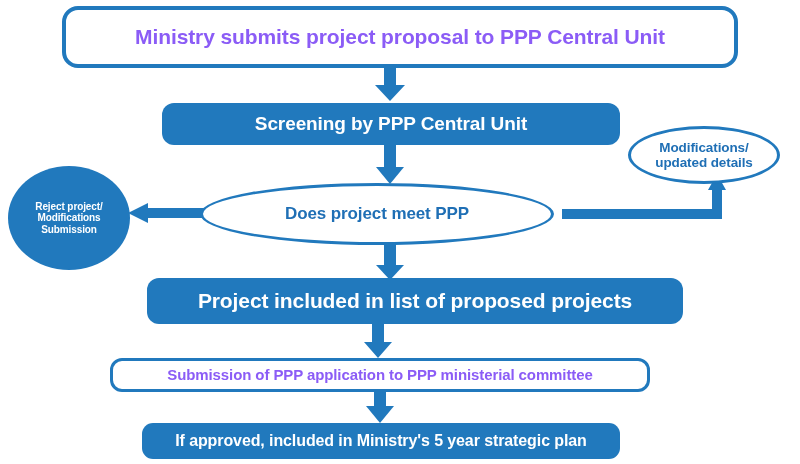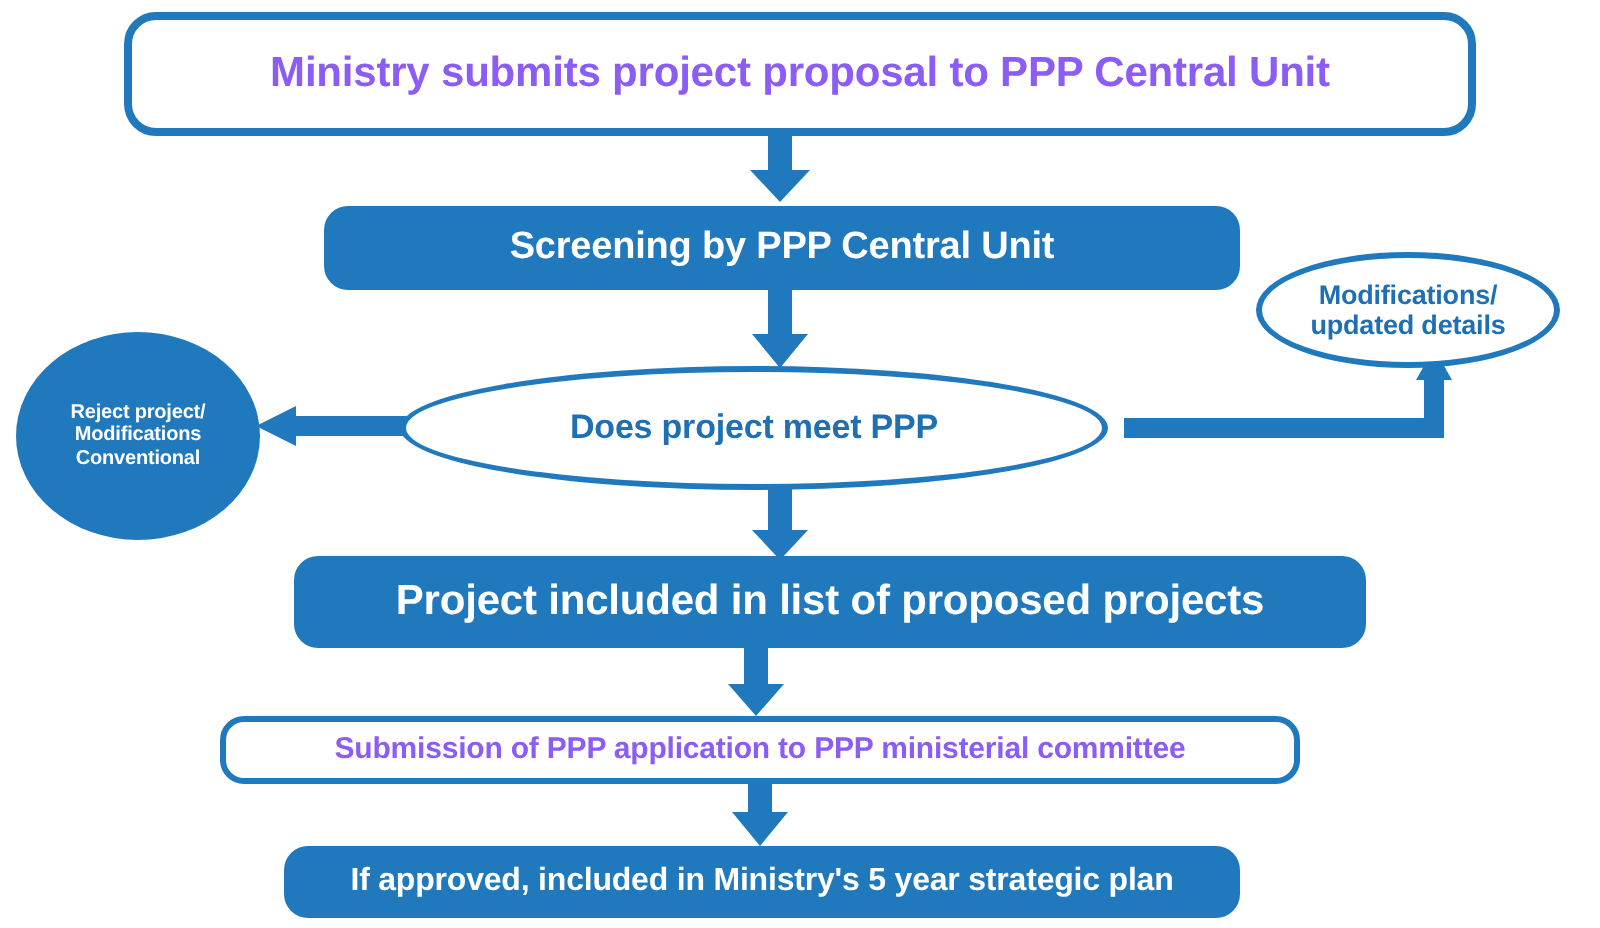--- a/index.html
+++ b/index.html
@@ -99,20 +99,21 @@
   }
   #node-submission {
     left: 110px; top: 358px; width: 540px; height: 34px;
     border-width: 3px;
     border-radius: 12px;
     font-size: 15px;
   }
   #node-approved {
     left: 142px; top: 423px; width: 478px; height: 36px;
     font-size: 16px;
+    border-radius: 11px;
   }
 </style>
 </head>
 <body>
 
 <div id="canvas">
 
   <svg id="svg-layer" viewBox="0 0 800 464">
     <defs>
       <marker id="arrow-down" markerWidth="16" markerHeight="14" refX="8" refY="13" orient="0" markerUnits="userSpaceOnUse">
@@ -168,21 +169,21 @@
   <div class="node ellipse-outline" id="node-decision">
     <span class="node-text">
       <span>Does project meet PPP</span><br>
     </span>
   </div>
 
   <div class="node circle-filled" id="node-reject">
     <span class="node-text">
       <span>Reject project/</span><br>
       <span>Modifications</span><br>
-      <span>Conventional</span>
+      <span>Submission</span>
     </span>
   </div>
 
   <div class="node ellipse-outline" id="node-modifications">
     <span class="node-text">
       <span>Modifications/</span><br>
       <span>updated details</span>
     </span>
   </div>
 

